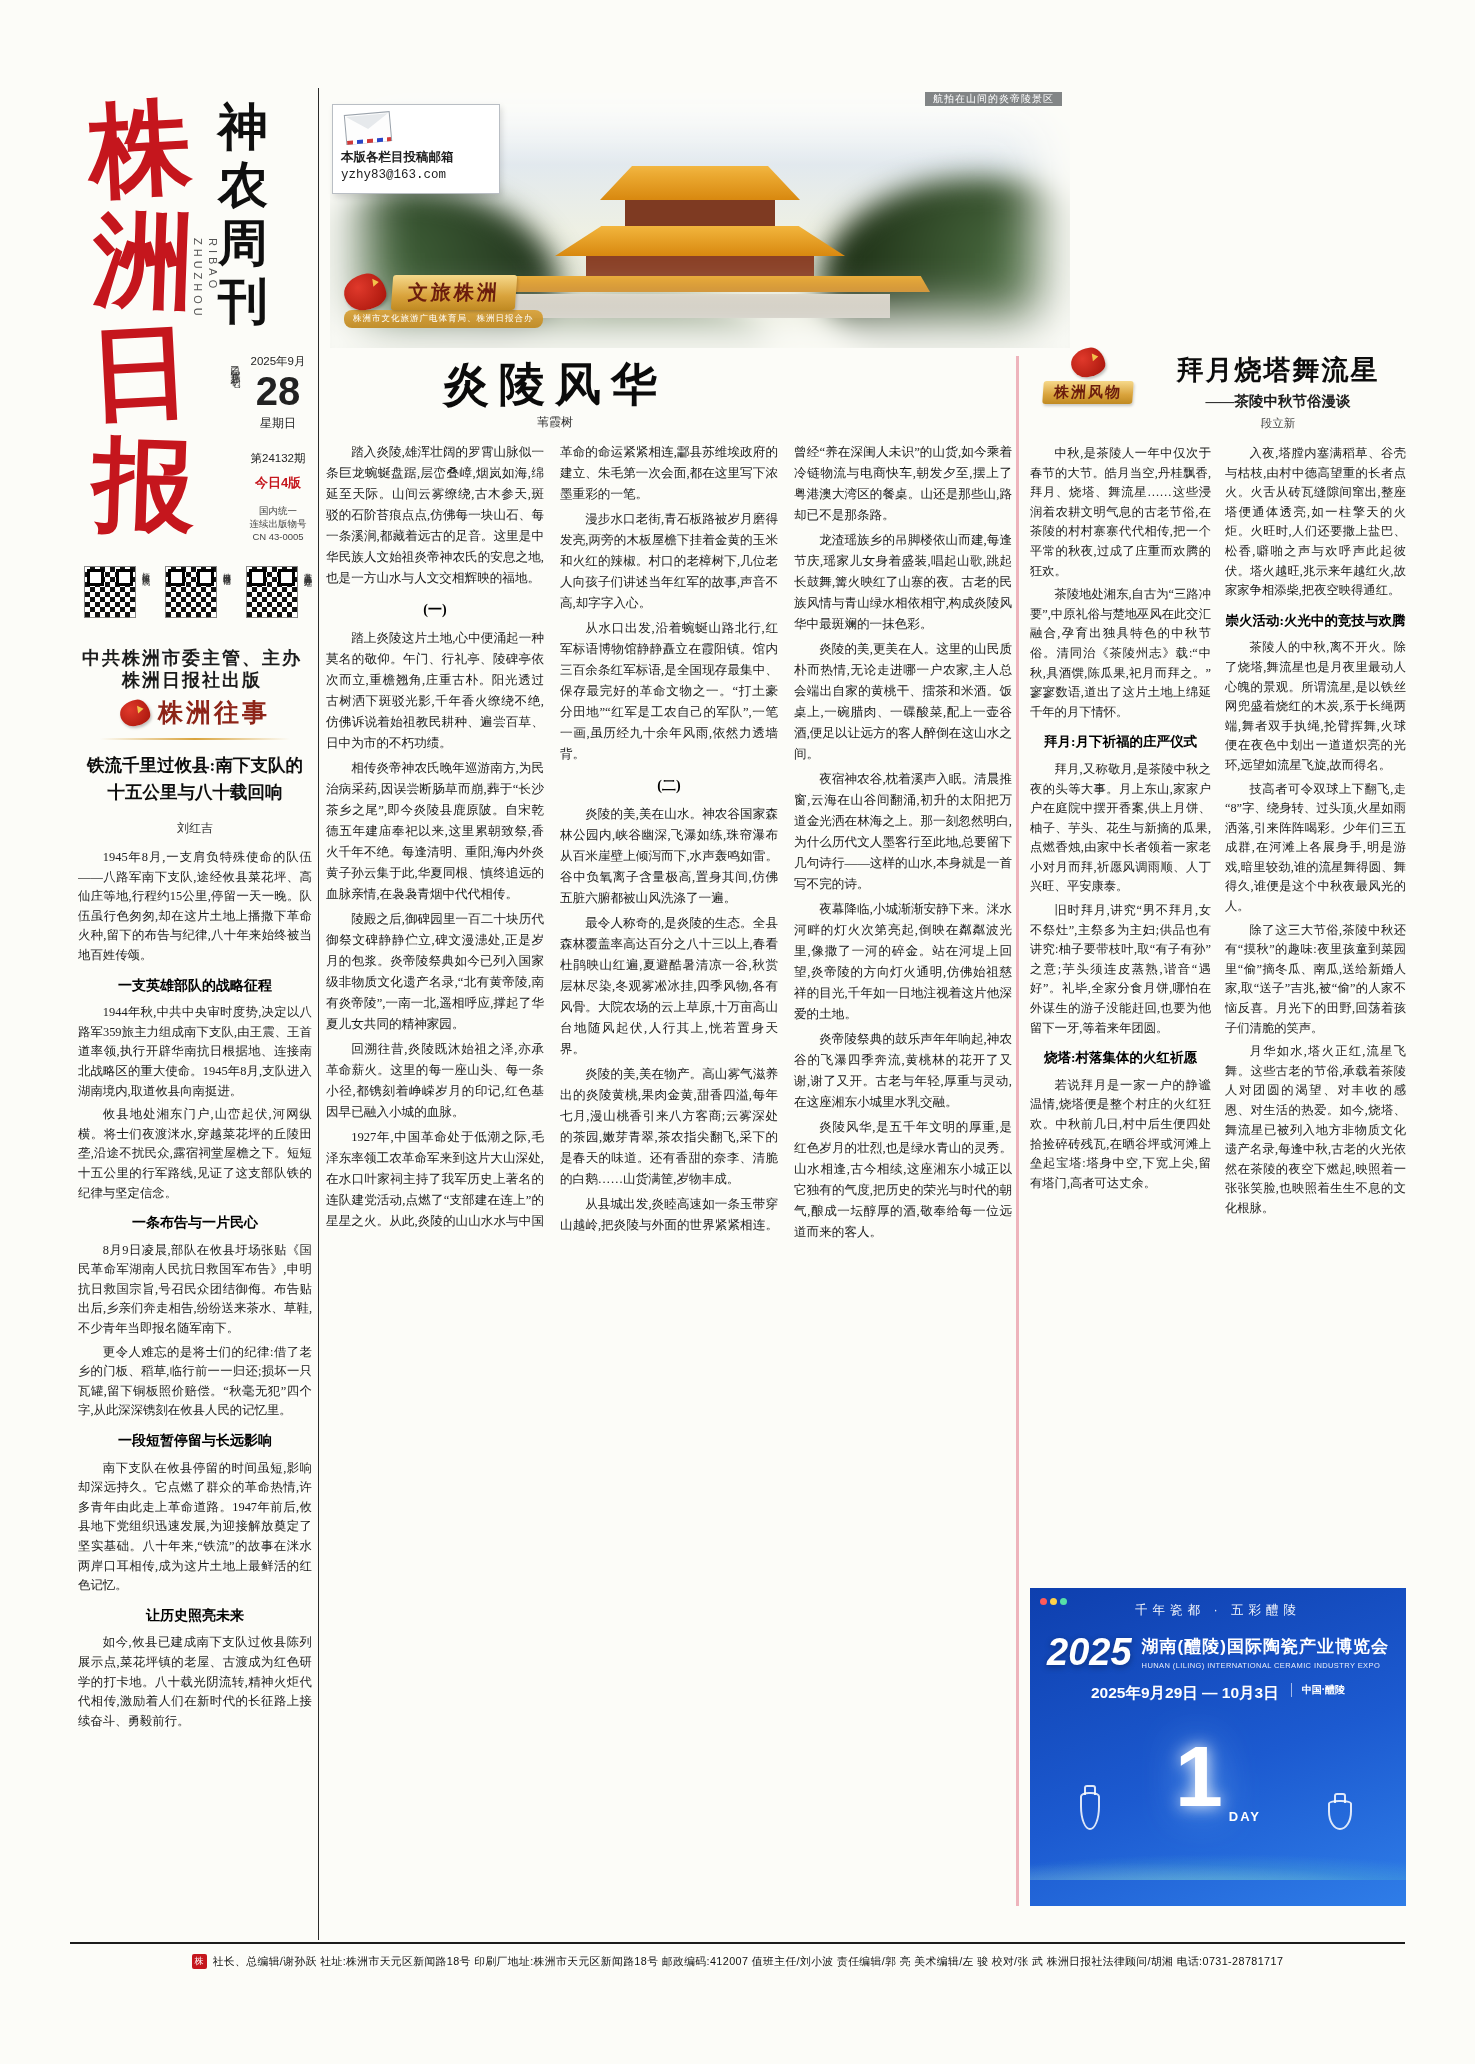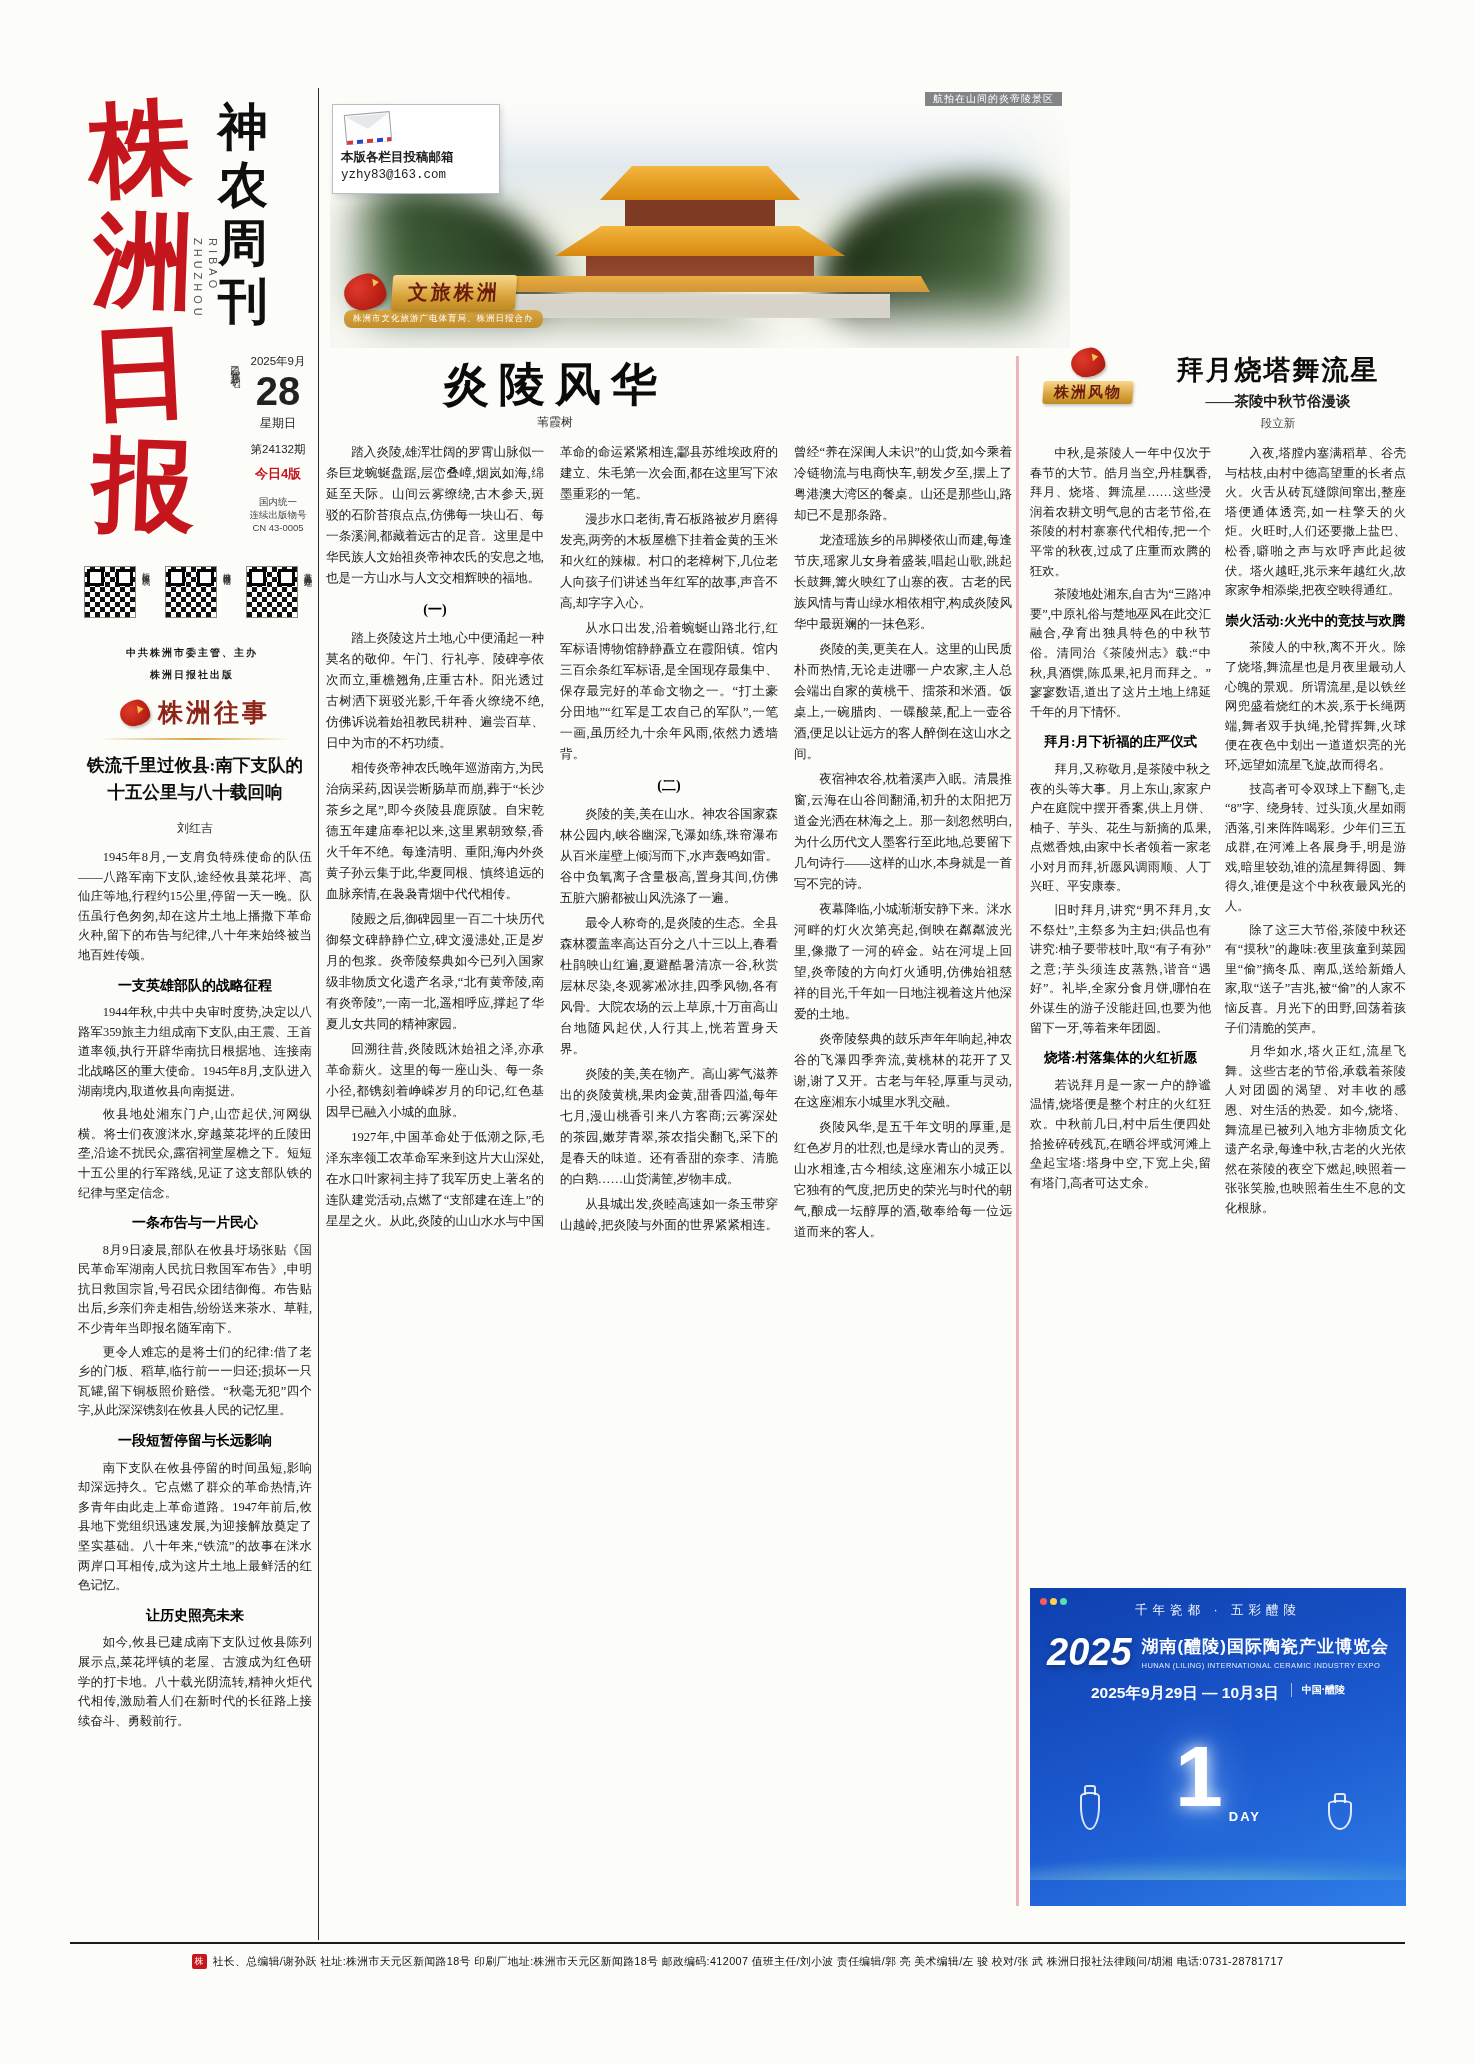--- a/index.html
+++ b/index.html
@@ -17,31 +17,31 @@
   .latin-vert{left:192px;top:238px;display:flex;gap:3px}
   .latin-vert span{writing-mode:vertical-rl;font-family:"Liberation Sans",sans-serif;
                    font-size:11px;letter-spacing:4px;color:#555}
   .weekly-title{left:214px;top:98px;width:58px;text-align:center;color:#0f0f0f;
                 font-family:"DejaVu Serif",serif;font-weight:900;font-size:50px;line-height:58px}
   .lunar-vert{left:228px;top:358px;writing-mode:vertical-rl;font-size:10px;letter-spacing:2px;color:#333}
   .date-block{left:244px;top:354px;width:68px;text-align:center;font-family:"Liberation Sans",sans-serif;color:#222}
   .d-month{font-size:11.5px}
   .d-day{font-size:40px;font-weight:900;line-height:44px}
   .d-week{font-size:12px;margin-top:2px}
-  .d-issue{font-size:11.5px;margin-top:10px}
+  .d-issue{font-size:11.5px;margin-top:19px}
   .d-pages{font-size:13px;font-weight:700;color:#c5161d;margin-top:8px}
   .d-issn{font-size:9.5px;color:#444;margin-top:12px;line-height:13px}
   .qr-row{left:84px;top:566px;width:228px;display:flex;justify-content:space-between}
   .qr-item{display:flex;gap:3px}
   .qr{width:52px;height:52px;border:1px solid #888;position:relative;
       background:conic-gradient(#111 90deg,#fff 90deg 180deg,#111 180deg 270deg,#fff 270deg) 0 0/10px 10px}
   .qr::before{content:"";position:absolute;left:2px;top:2px;width:11px;height:11px;border:3px solid #000;background:#fff}
   .qr::after{content:"";position:absolute;right:2px;top:2px;width:11px;height:11px;border:3px solid #000;background:#fff}
   .qr-cap{writing-mode:vertical-rl;font-size:8px;color:#333;letter-spacing:1px}
-  .organizer,.publisher{left:72px;width:240px;text-align:center;font-size:10px;letter-spacing:2px;font-weight:600}
+  .organizer,.publisher{left:72px;width:240px;text-align:center;font-size:18px;letter-spacing:2px;font-weight:600}
   .organizer{top:646px}.publisher{top:668px}
 
   .divider-main{left:318px;top:88px;width:1px;height:1852px;background:#2b2b2b}
   .divider-pink{left:1016px;top:356px;width:3px;height:1550px;background:#eeb4bc}
 
   
   .blob{background:radial-gradient(circle at 35% 35%,#e0392b,#a31208);
         border-radius:60% 40% 55% 45%/50% 62% 38% 50%;transform:rotate(-8deg);
         box-shadow:1px 2px 3px rgba(0,0,0,.25);position:relative}
   .blob::after{content:"";position:absolute;right:6px;top:6px;width:0;height:0;

